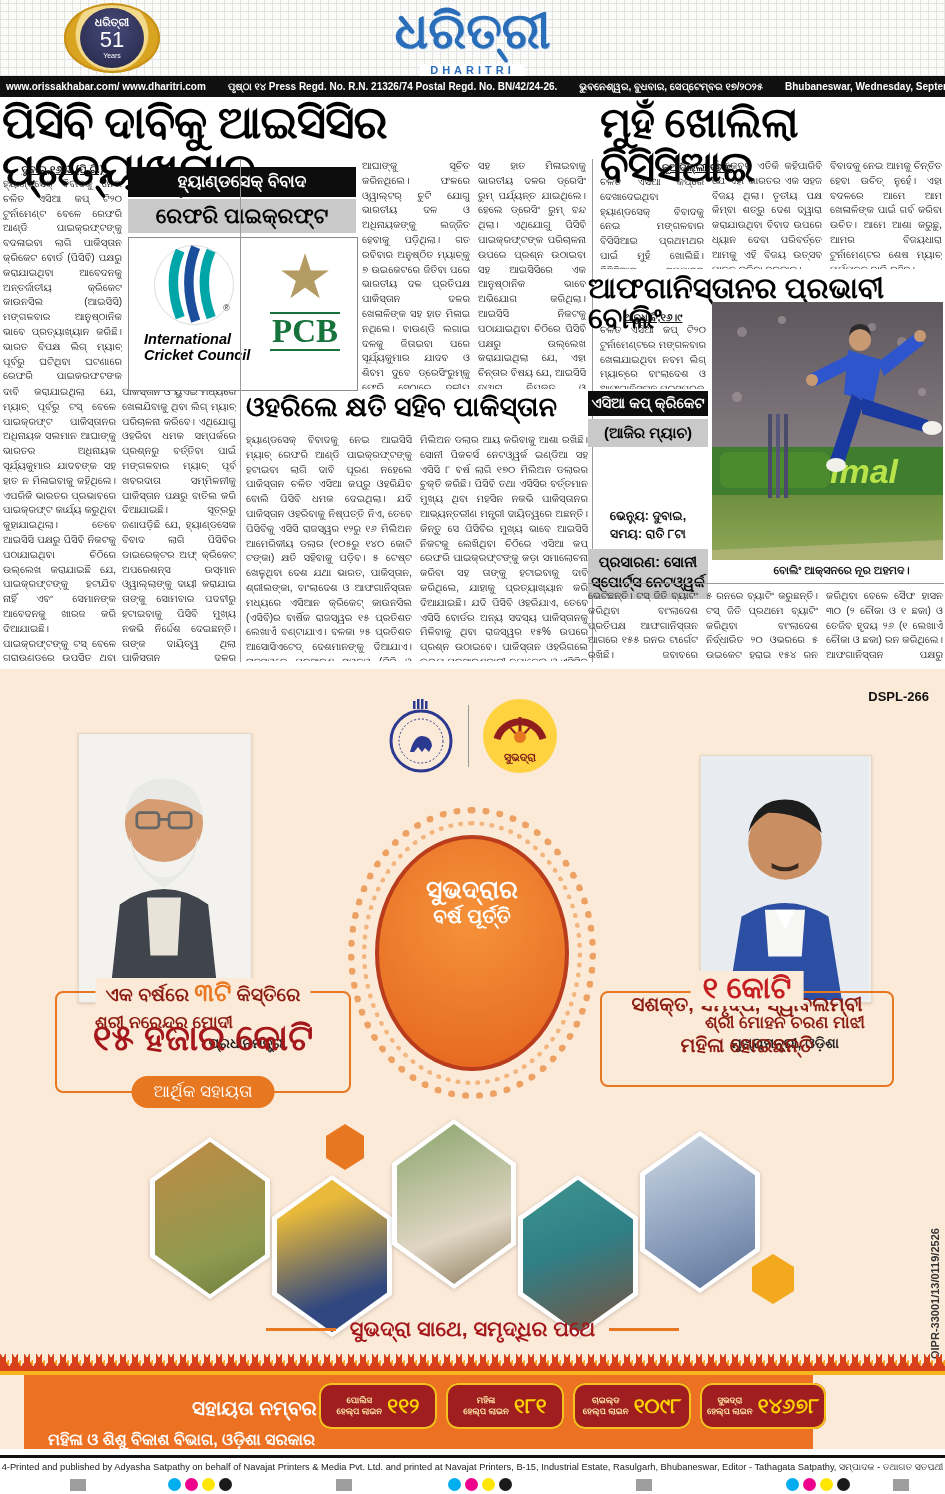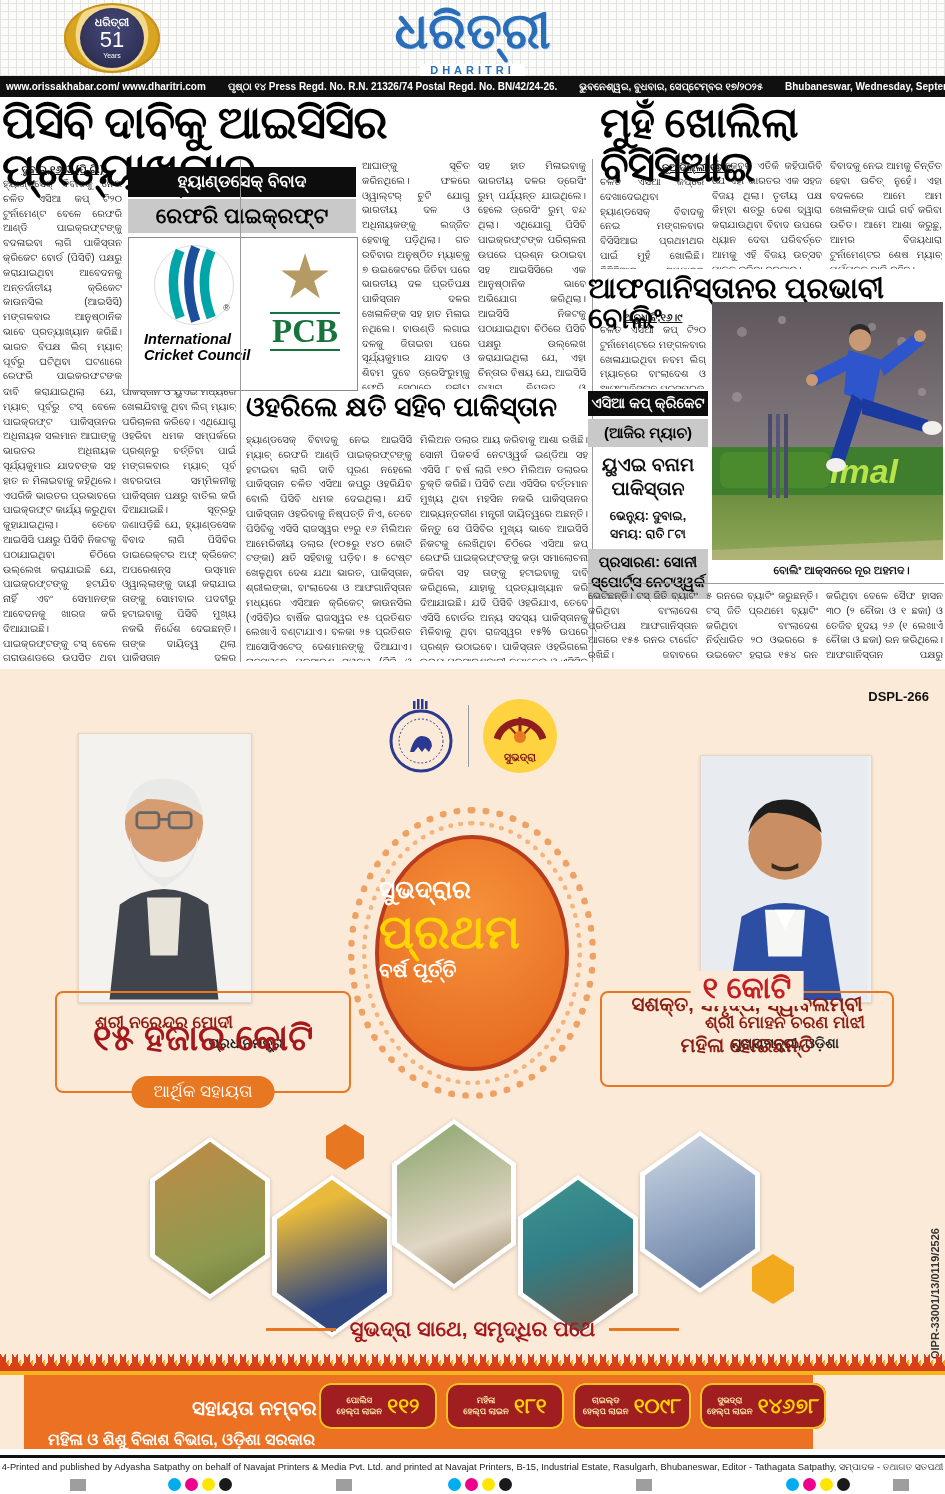--- a/index.html
+++ b/index.html
@@ -73,21 +73,21 @@
   #majhi-card{left:700px;top:86px;width:170px;height:246px;}
   .pname{font-size:17px;font-weight:800;color:#8c1d12;text-align:center;}
   .ptitle{font-size:14px;font-weight:bold;color:#222;text-align:center;}
   
   #ornament{left:348px;top:138px;width:248px;height:292px;border-radius:50%;
     border:7px dotted #eda264;box-sizing:border-box;}
   #ornament2{left:362px;top:152px;width:220px;height:264px;border-radius:50%;
     border:5px dotted #f3b57e;box-sizing:border-box;}
   #medallion{left:375px;top:166px;width:194px;height:236px;border-radius:50%;
     background:radial-gradient(circle at 50% 35%,#f5923a,#e4641d);border:4px solid #b93d1c;
-    box-sizing:border-box;color:#fff;}
+    box-sizing:border-box;text-align:center;color:#fff;}
   #med1{margin-top:36px;font-size:25px;font-weight:800;}
   #med2{font-size:47px;font-weight:800;color:#ffd400;line-height:1.15;}
   #med3{font-size:20px;font-weight:800;}
   
   .adbox{border:2px solid #e87722;border-radius:8px;background:transparent;}
   #leftbox{left:55px;top:322px;width:292px;height:98px;}
   #leftbox .lbl{position:absolute;top:-15px;left:50%;transform:translateX(-50%);
      background:#fcead8;padding:0 10px;white-space:nowrap;font-size:19px;font-weight:800;color:#8c1d12;}
   #leftbox .lbl .hi{color:#e87722;font-size:25px;}
   #lb-big{margin-top:24px;text-align:center;font-size:36px;font-weight:800;color:#a4181c;}
@@ -210,21 +210,20 @@
   <div class="abs bodytxt" style="left:830px;top:62px;width:112px;height:110px;">ବିବାଦକୁ ନେଇ ଆମକୁ ଚିନ୍ତିତ ହେବା ଉଚିତ୍ ନୁହେଁ। ଏହା ବଦଳରେ ଆମେ ଆମ ଖେଳାଳିଙ୍କ ପାଇଁ ଗର୍ବ କରିବା ଉଚିତ। ଆମେ ଆଶା କରୁଛୁ, ଆମର ବିଜୟଧାରା ଟୁର୍ନାମେଣ୍ଟର ଶେଷ ମ୍ୟାଚ୍ ପର୍ଯ୍ୟନ୍ତ ଜାରି ରହିବ।</div>
 
   <div class="abs hl" style="left:588px;top:176px;width:357px;font-size:29px;letter-spacing:0;">ଆଫଗାନିସ୍ତାନର ପ୍ରଭାବୀ ବୋଲିଂ</div>
   <div class="abs" style="left:600px;top:210px;width:106px;text-align:center;">
     <span class="dateline">ଆବୁଧାବି,୧୬।୯</span>
   </div>
   <div class="abs bodytxt" style="left:600px;top:226px;width:106px;height:66px;">ଚଳିତ ଏସିଆ କପ୍ ଟି୨୦ ଟୁର୍ନାମେଣ୍ଟରେ ମଙ୍ଗଳବାର ଖେଳାଯାଇଥିବା ନବମ ଲିଗ୍ ମ୍ୟାଚ୍‌ରେ ବାଂଲାଦେଶ ଓ ଆଫଗାନିସ୍ତାନ ପରସ୍ପରକୁ</div>
 
   <div class="abs mb kicker" id="mb-title">ଏସିଆ କପ୍ କ୍ରିକେଟ</div>
   <div class="abs mb graybox" id="mb-sub">(ଆଜିର ମ୍ୟାଚ)</div>
-  <div class="abs mb" id="mb-teams">ୟୁଏଇ ବନାମ ପାକିସ୍ତାନ</div>
   <div class="abs mb" id="mb-venue">ଭେନ୍ୟୁ: ଦୁବାଇ,</div>
   <div class="abs mb" id="mb-time">ସମୟ: ରାତି ୮ଟା</div>
   <div class="abs mb graybox" id="mb-bc">ପ୍ରସାରଣ: ସୋନୀ ସ୍ପୋର୍ଟ୍ସ ନେଟଓ୍ୱର୍କ</div>
 
   <div id="photo" class="abs">
     <svg width="231" height="258" viewBox="0 0 231 258">
       <defs>
         <linearGradient id="crowd" x1="0" y1="0" x2="0" y2="1">
           <stop offset="0" stop-color="#5e575c"></stop>
             <stop offset="1" stop-color="#837a7e"></stop>
@@ -325,25 +324,25 @@
       <path d="M42,64 q8,5 16,0 l0,3 q-8,4 -16,0 Z" fill="#3a2a20"></path>
     </svg>
   </div>
   <div class="abs pname" style="left:690px;top:344px;width:190px;">ଶ୍ରୀ ମୋହନ ଚରଣ ମାଝୀ</div>
   <div class="abs ptitle" style="left:690px;top:366px;width:190px;">ମୁଖ୍ୟମନ୍ତ୍ରୀ, ଓଡ଼ିଶା</div>
 
   <div id="ornament" class="abs"></div>
   <div id="ornament2" class="abs"></div>
   <div id="medallion" class="abs">
     <div id="med1">ସୁଭଦ୍ରାର</div>
-    <div id="med2">ପ୍ରଥମ</div>
     <div id="med3">ବର୍ଷ ପୂର୍ତ୍ତି</div>
   </div>
 
   <div id="leftbox" class="abs adbox">
+    <div class="lbl"><span>ଏକ ବର୍ଷରେ </span><span class="hi">୩ଟି</span><span> କିସ୍ତିରେ</span></div>
     <div id="lb-big">୧୫ ହଜାର କୋଟି</div>
     <div id="lb-pill">ଆର୍ଥିକ ସହାୟତା</div>
   </div>
 
   <div id="rightbox" class="abs adbox">
     <div class="lbl">୧ କୋଟି</div>
     <div id="rb3">ସଶକ୍ତ, ସମୃଦ୍ଧ, ସ୍ୱାବଲମ୍ବୀ</div>
     <div id="rb2">ମହିଳା ହୋଇଛନ୍ତି</div>
   </div>
 

